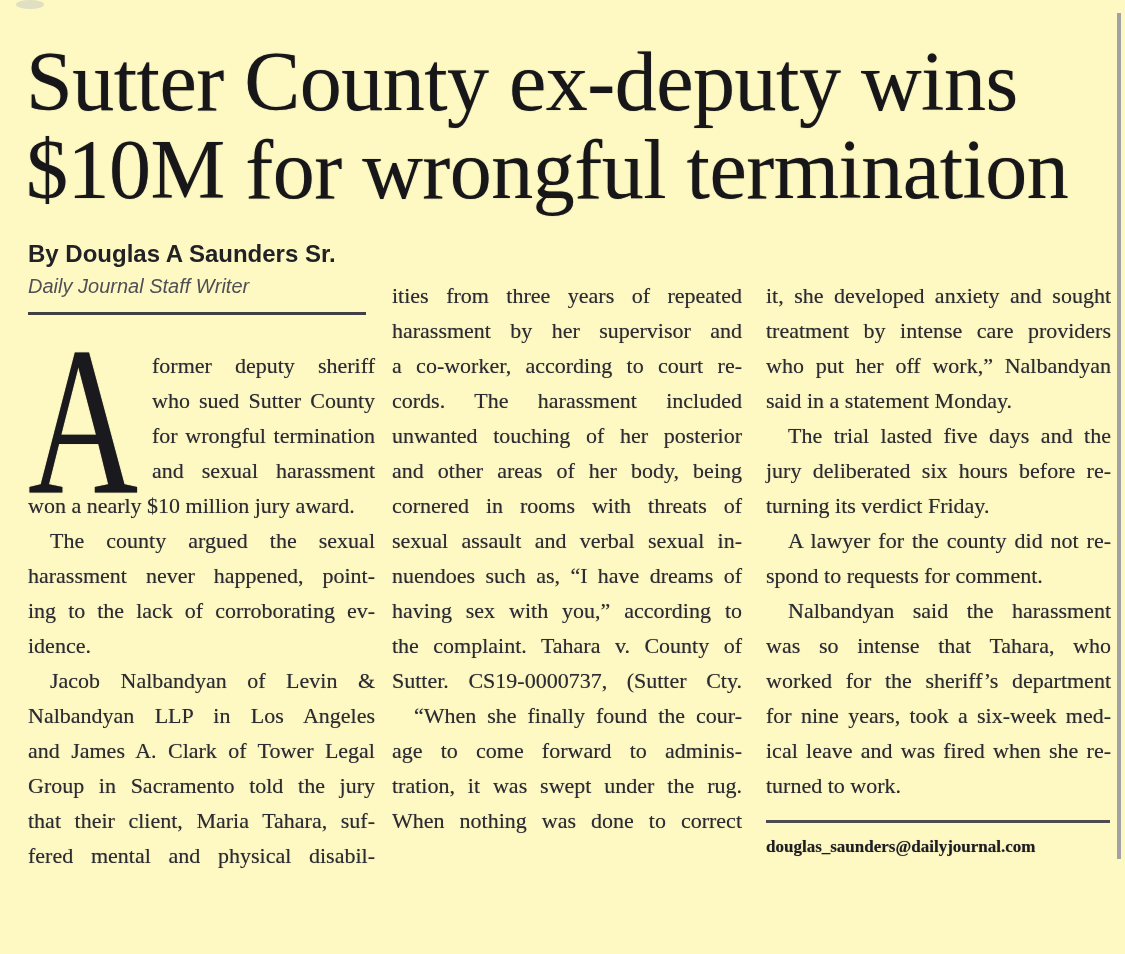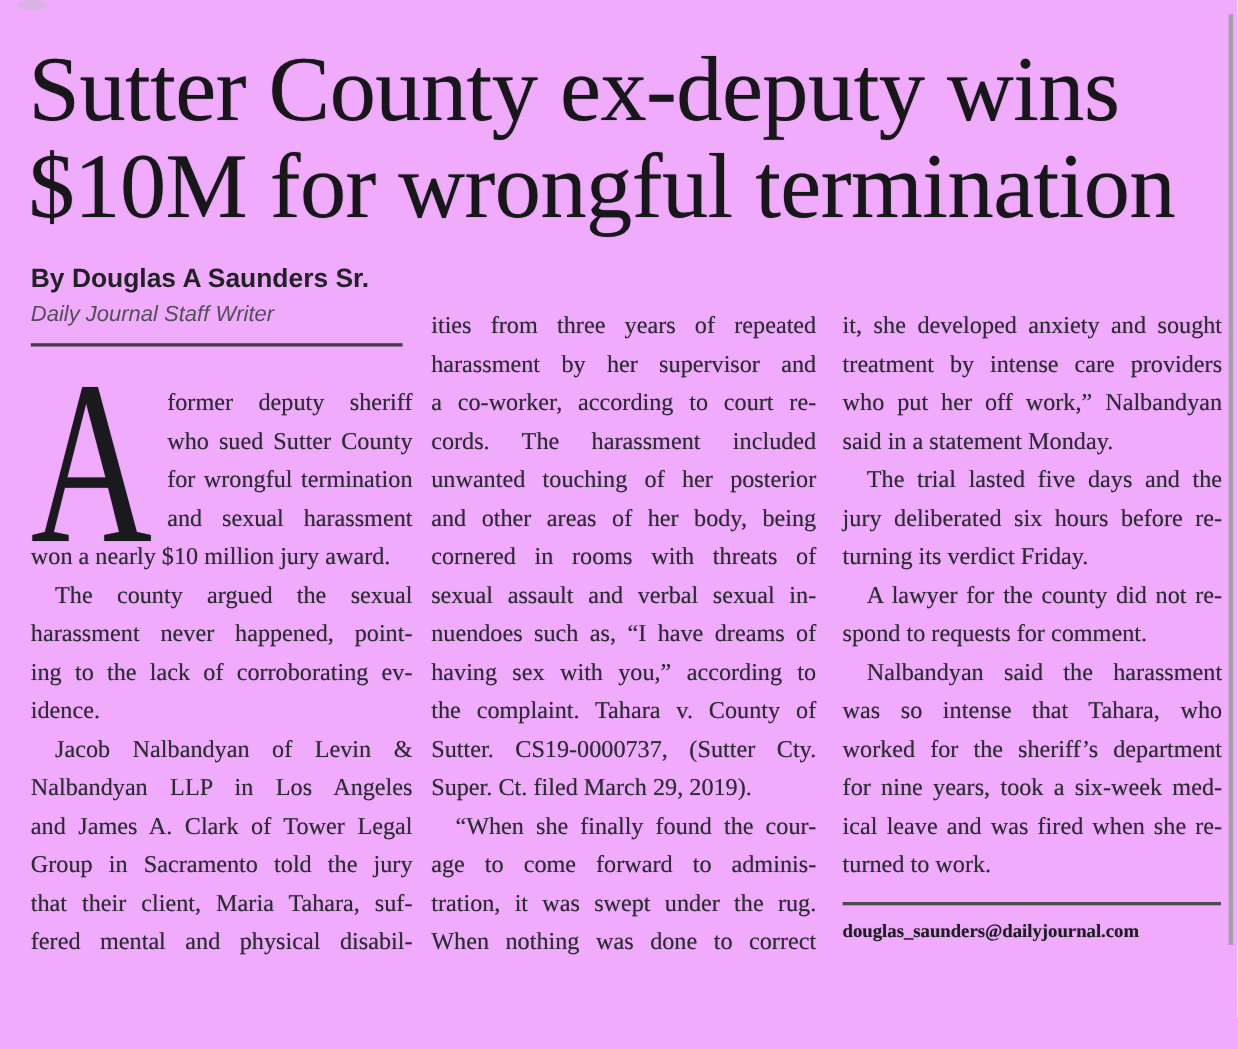--- a/index.html
+++ b/index.html
@@ -1,19 +1,19 @@
 <!DOCTYPE html>
 <html><head>
 <meta charset="utf-8">
 <style>
   * { margin:0; padding:0; box-sizing:border-box; }
   html,body { background:#ffffff; }
   .page {
     position:relative; width:1125px; height:954px;
-    background:#f0abfc; overflow:hidden;
+    background:#fef9c3; overflow:hidden;
     font-family:"Liberation Serif","DejaVu Serif",serif;
   }
   
   .smudge {
     position:absolute; left:16px; top:0; width:28px; height:9px;
     background:#bfbfbf; opacity:.45; border-radius:50%;
   }
   .v-divider {
     position:absolute; left:1117px; top:13px; width:4px; height:846px;
     background:#a2a2a4;
@@ -101,21 +101,20 @@
       <div class="line">a co-worker, according to court re-</div>
       <div class="line">cords. The harassment included</div>
       <div class="line">unwanted touching of her posterior</div>
       <div class="line">and other areas of her body, being</div>
       <div class="line">cornered in rooms with threats of</div>
       <div class="line">sexual assault and verbal sexual in-</div>
       <div class="line">nuendoes such as, “I have dreams of</div>
       <div class="line">having sex with you,” according to</div>
       <div class="line">the complaint. Tahara v. County of</div>
       <div class="line">Sutter. CS19-0000737, (Sutter Cty.</div>
-      <div class="line end">Super. Ct. filed March 29, 2019).</div>
       <div class="line indent">“When she finally found the cour-</div>
       <div class="line">age to come forward to adminis-</div>
       <div class="line">tration, it was swept under the rug.</div>
       <div class="line">When nothing was done to correct</div>
     </div>
 
   <div class="col col3">
       <div class="line">it, she developed anxiety and sought</div>
       <div class="line">treatment by intense care providers</div>
       <div class="line">who put her off work,” Nalbandyan</div>

